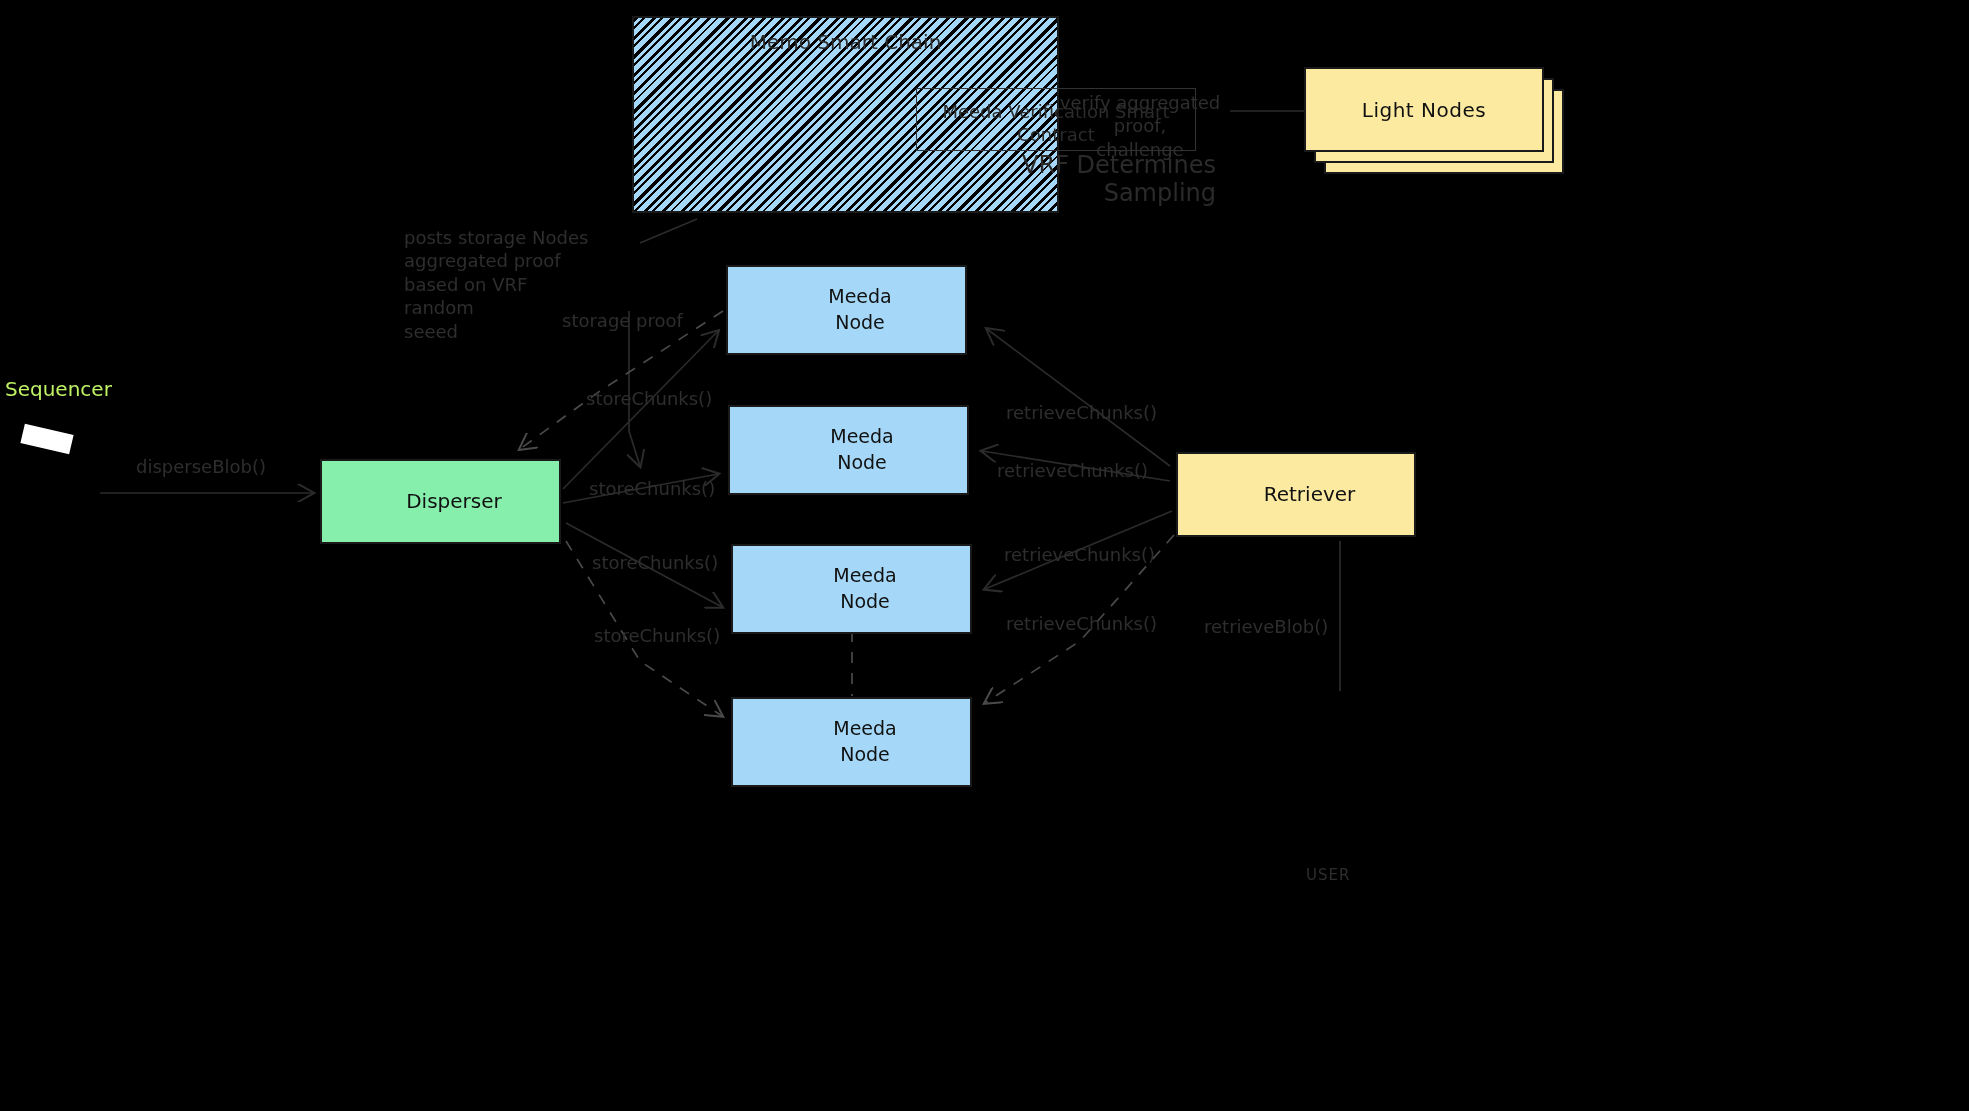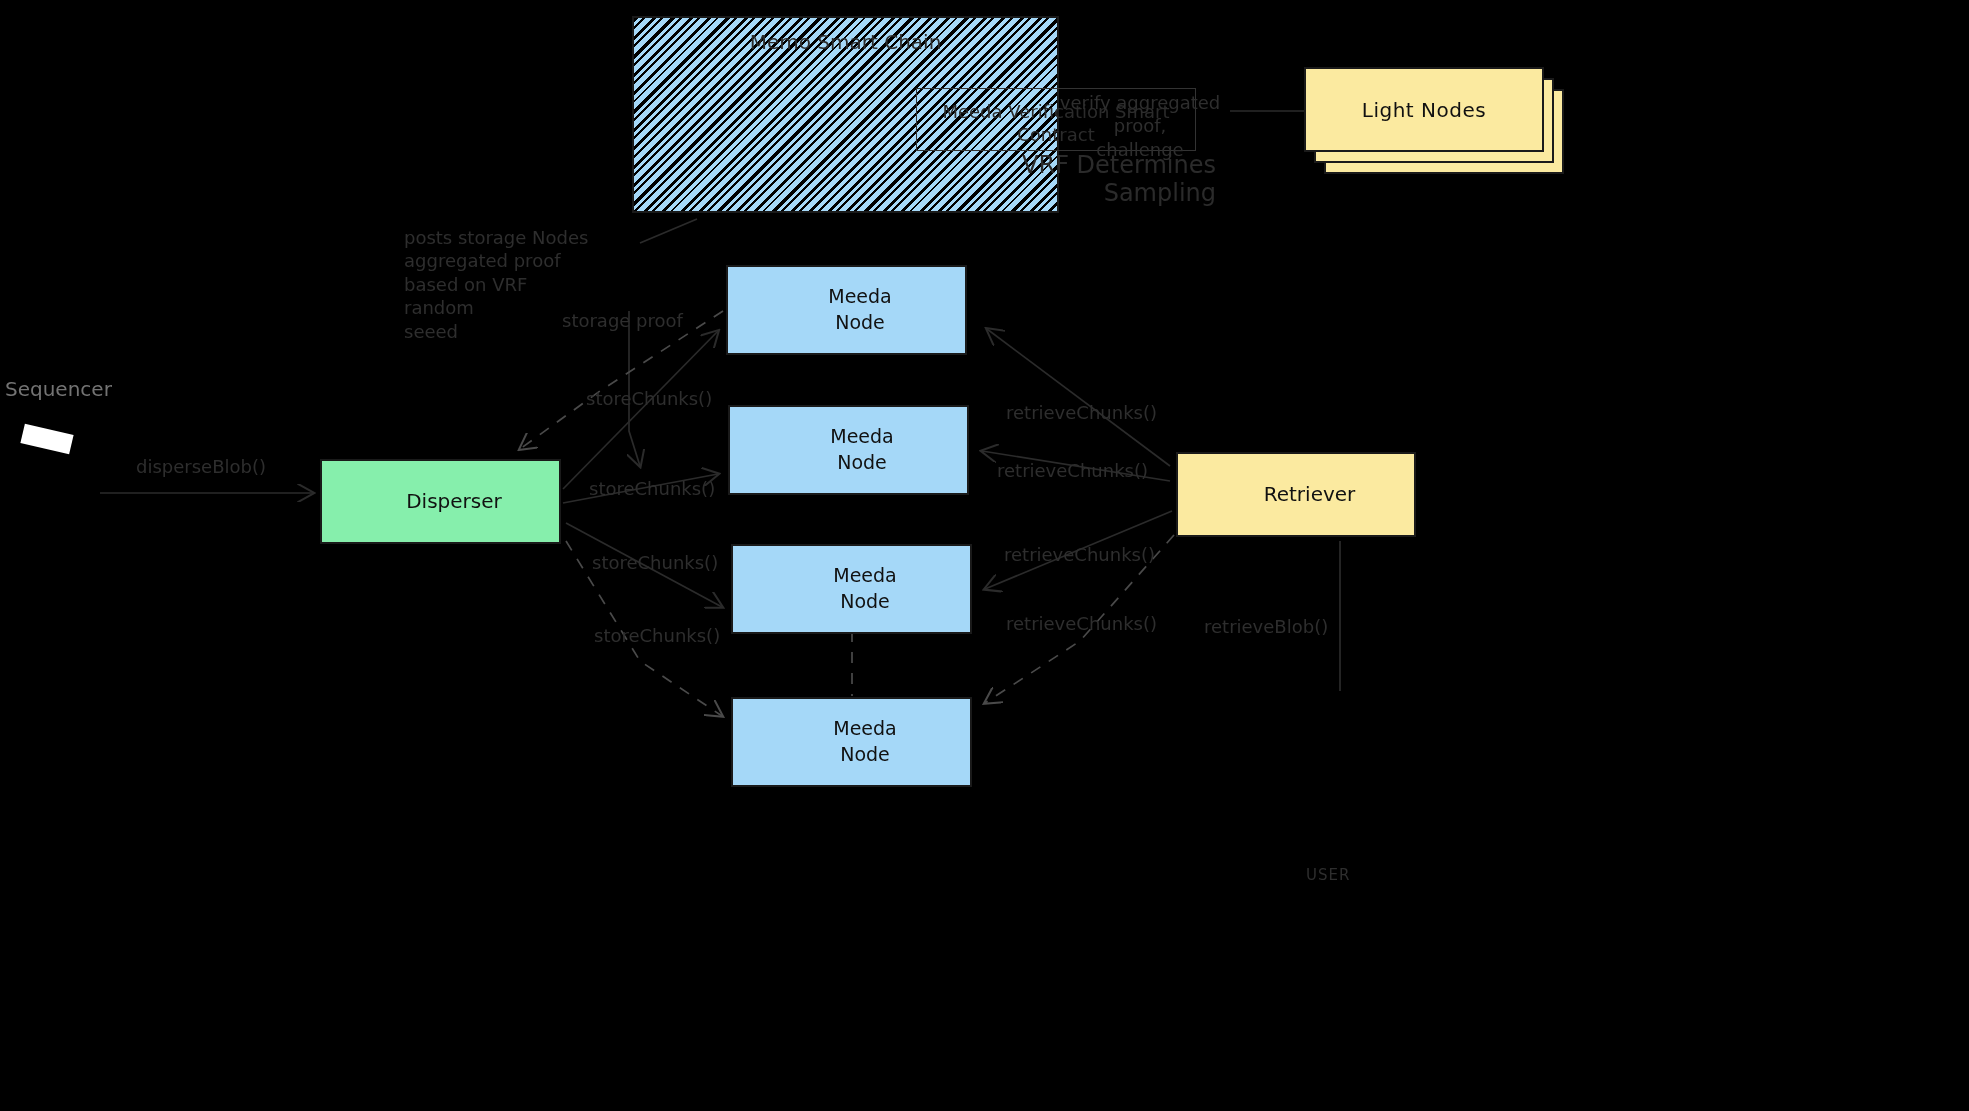--- a/index.html
+++ b/index.html
@@ -138,21 +138,21 @@
     width: 300px;
     text-align: right;
     color: #2b2b2b;
     font-size: 24px;
   }
 
   
   #sequencer-label {
     position: absolute;
     left: 5px; top: 366px;
-    color: #737373;
+    color: #bef264;
     font-size: 20px;
     text-align: right;
   }
   #sequencer-shape {
     position: absolute;
     left: 22px; top: 418px;
     width: 50px; height: 20px;
     background: #ffffff;
     transform: rotate(13deg);
   }

